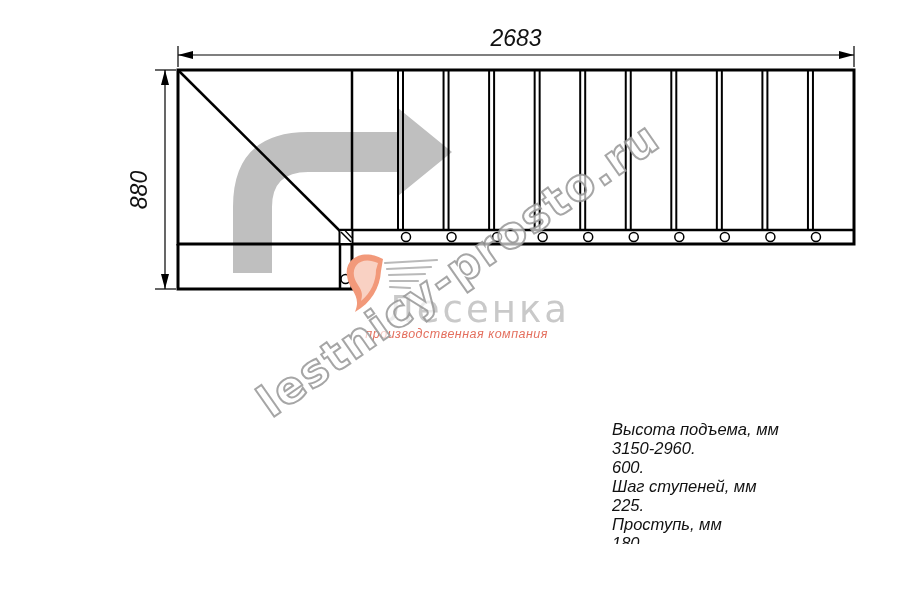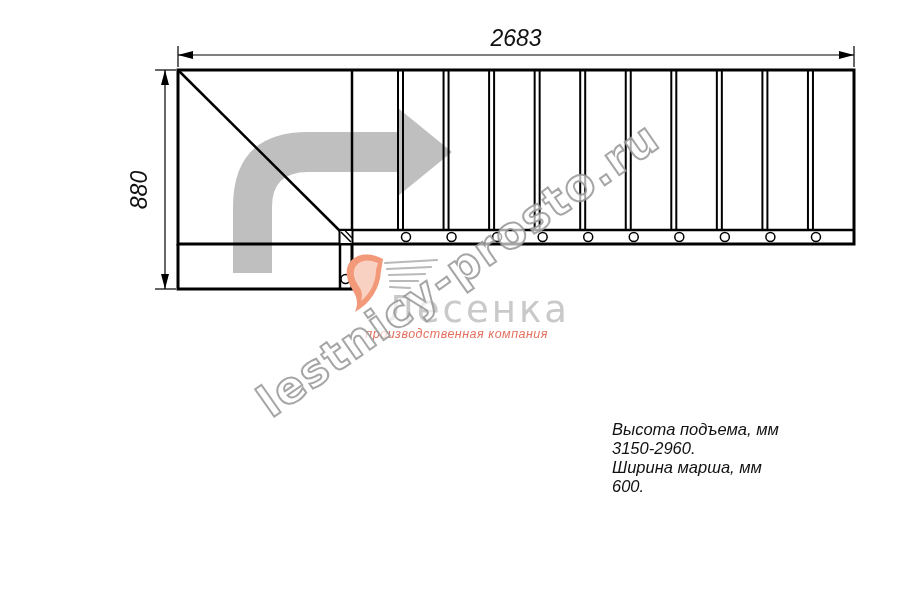--- a/index.html
+++ b/index.html
@@ -137,19 +137,26 @@
       <text class="logo-tagline" x="548" y="338" text-anchor="end">производственная компания</text>
     </g>
   </svg>
 
   <div class="specs">
     <div class="spec-row">
       <span>Высота подъема, мм</span>
       <span>3150-2960.</span>
     </div>
     <div class="spec-row">
-      <span>Ширина марша, мм</span>
       <span>600.</span>
+    </div>
+    <div class="spec-row">
+      <span>Шаг ступеней, мм</span>
+      <span>225.</span>
+    </div>
+    <div class="spec-row">
+      <span>Проступь, мм</span>
+      <span>180.</span>
     </div>
   </div>
 
   <div class="watermark">lestnicy-prosto.ru</div>
 </div>
 
 </body></html>

